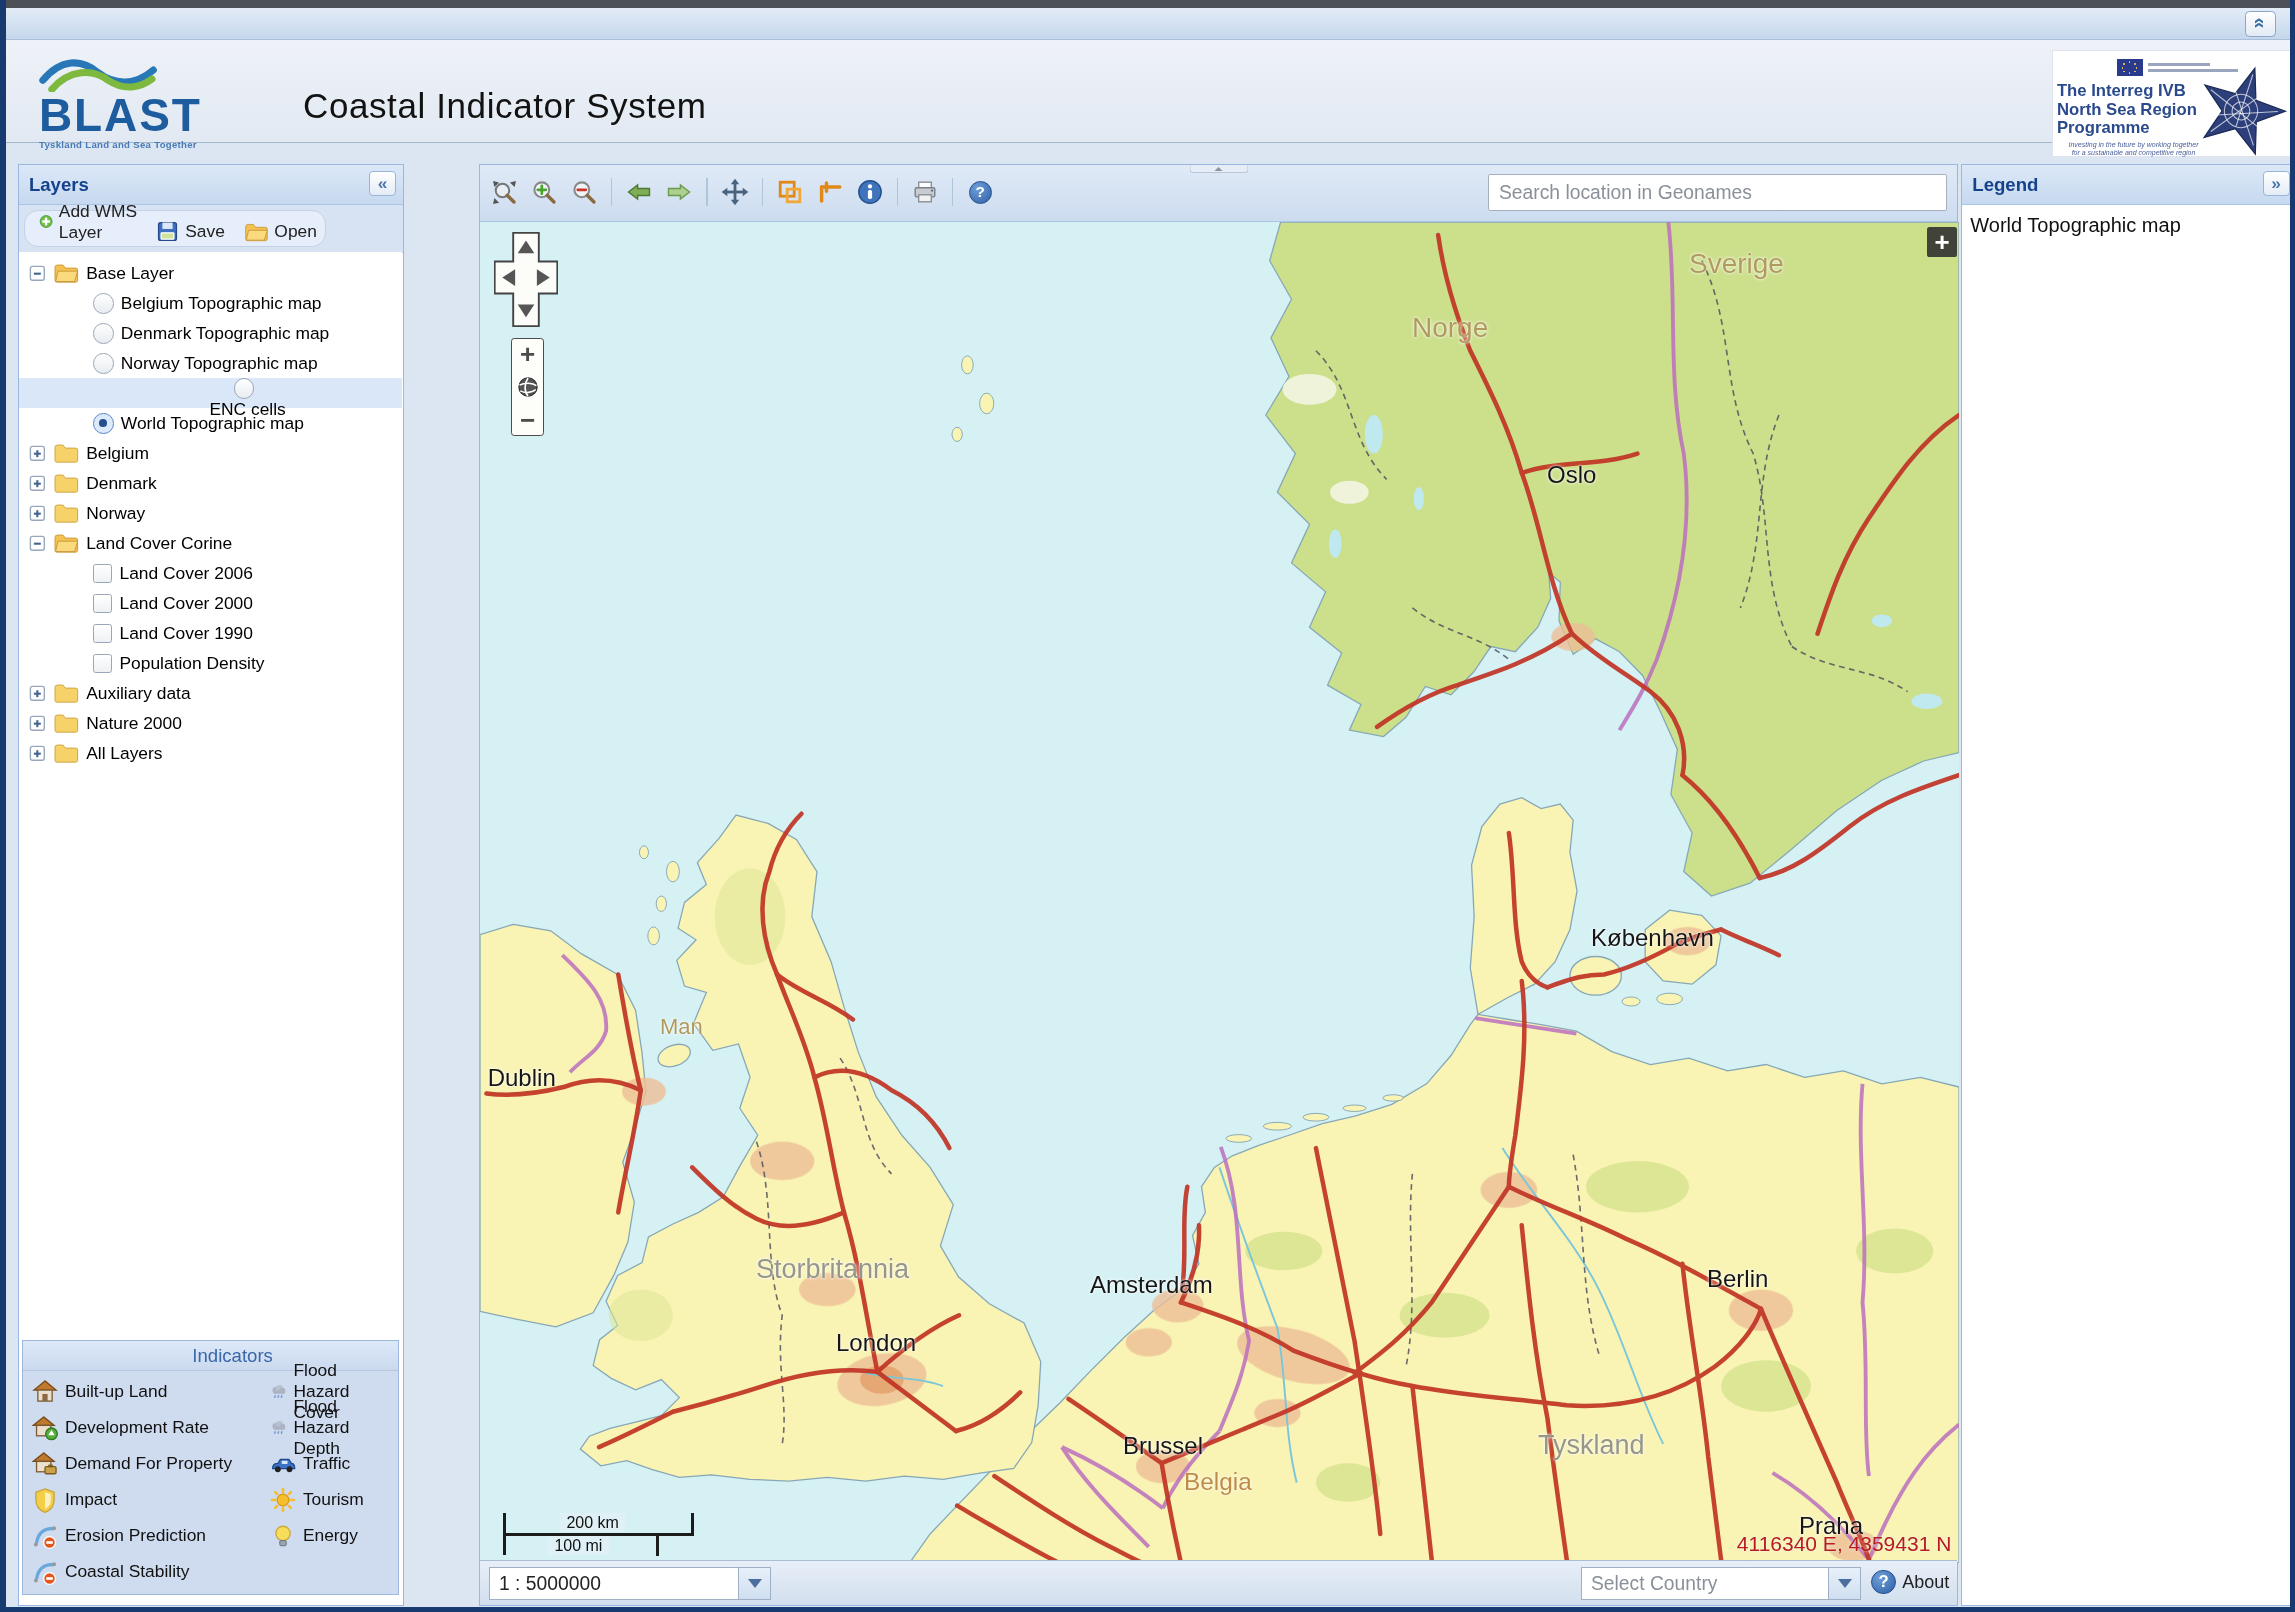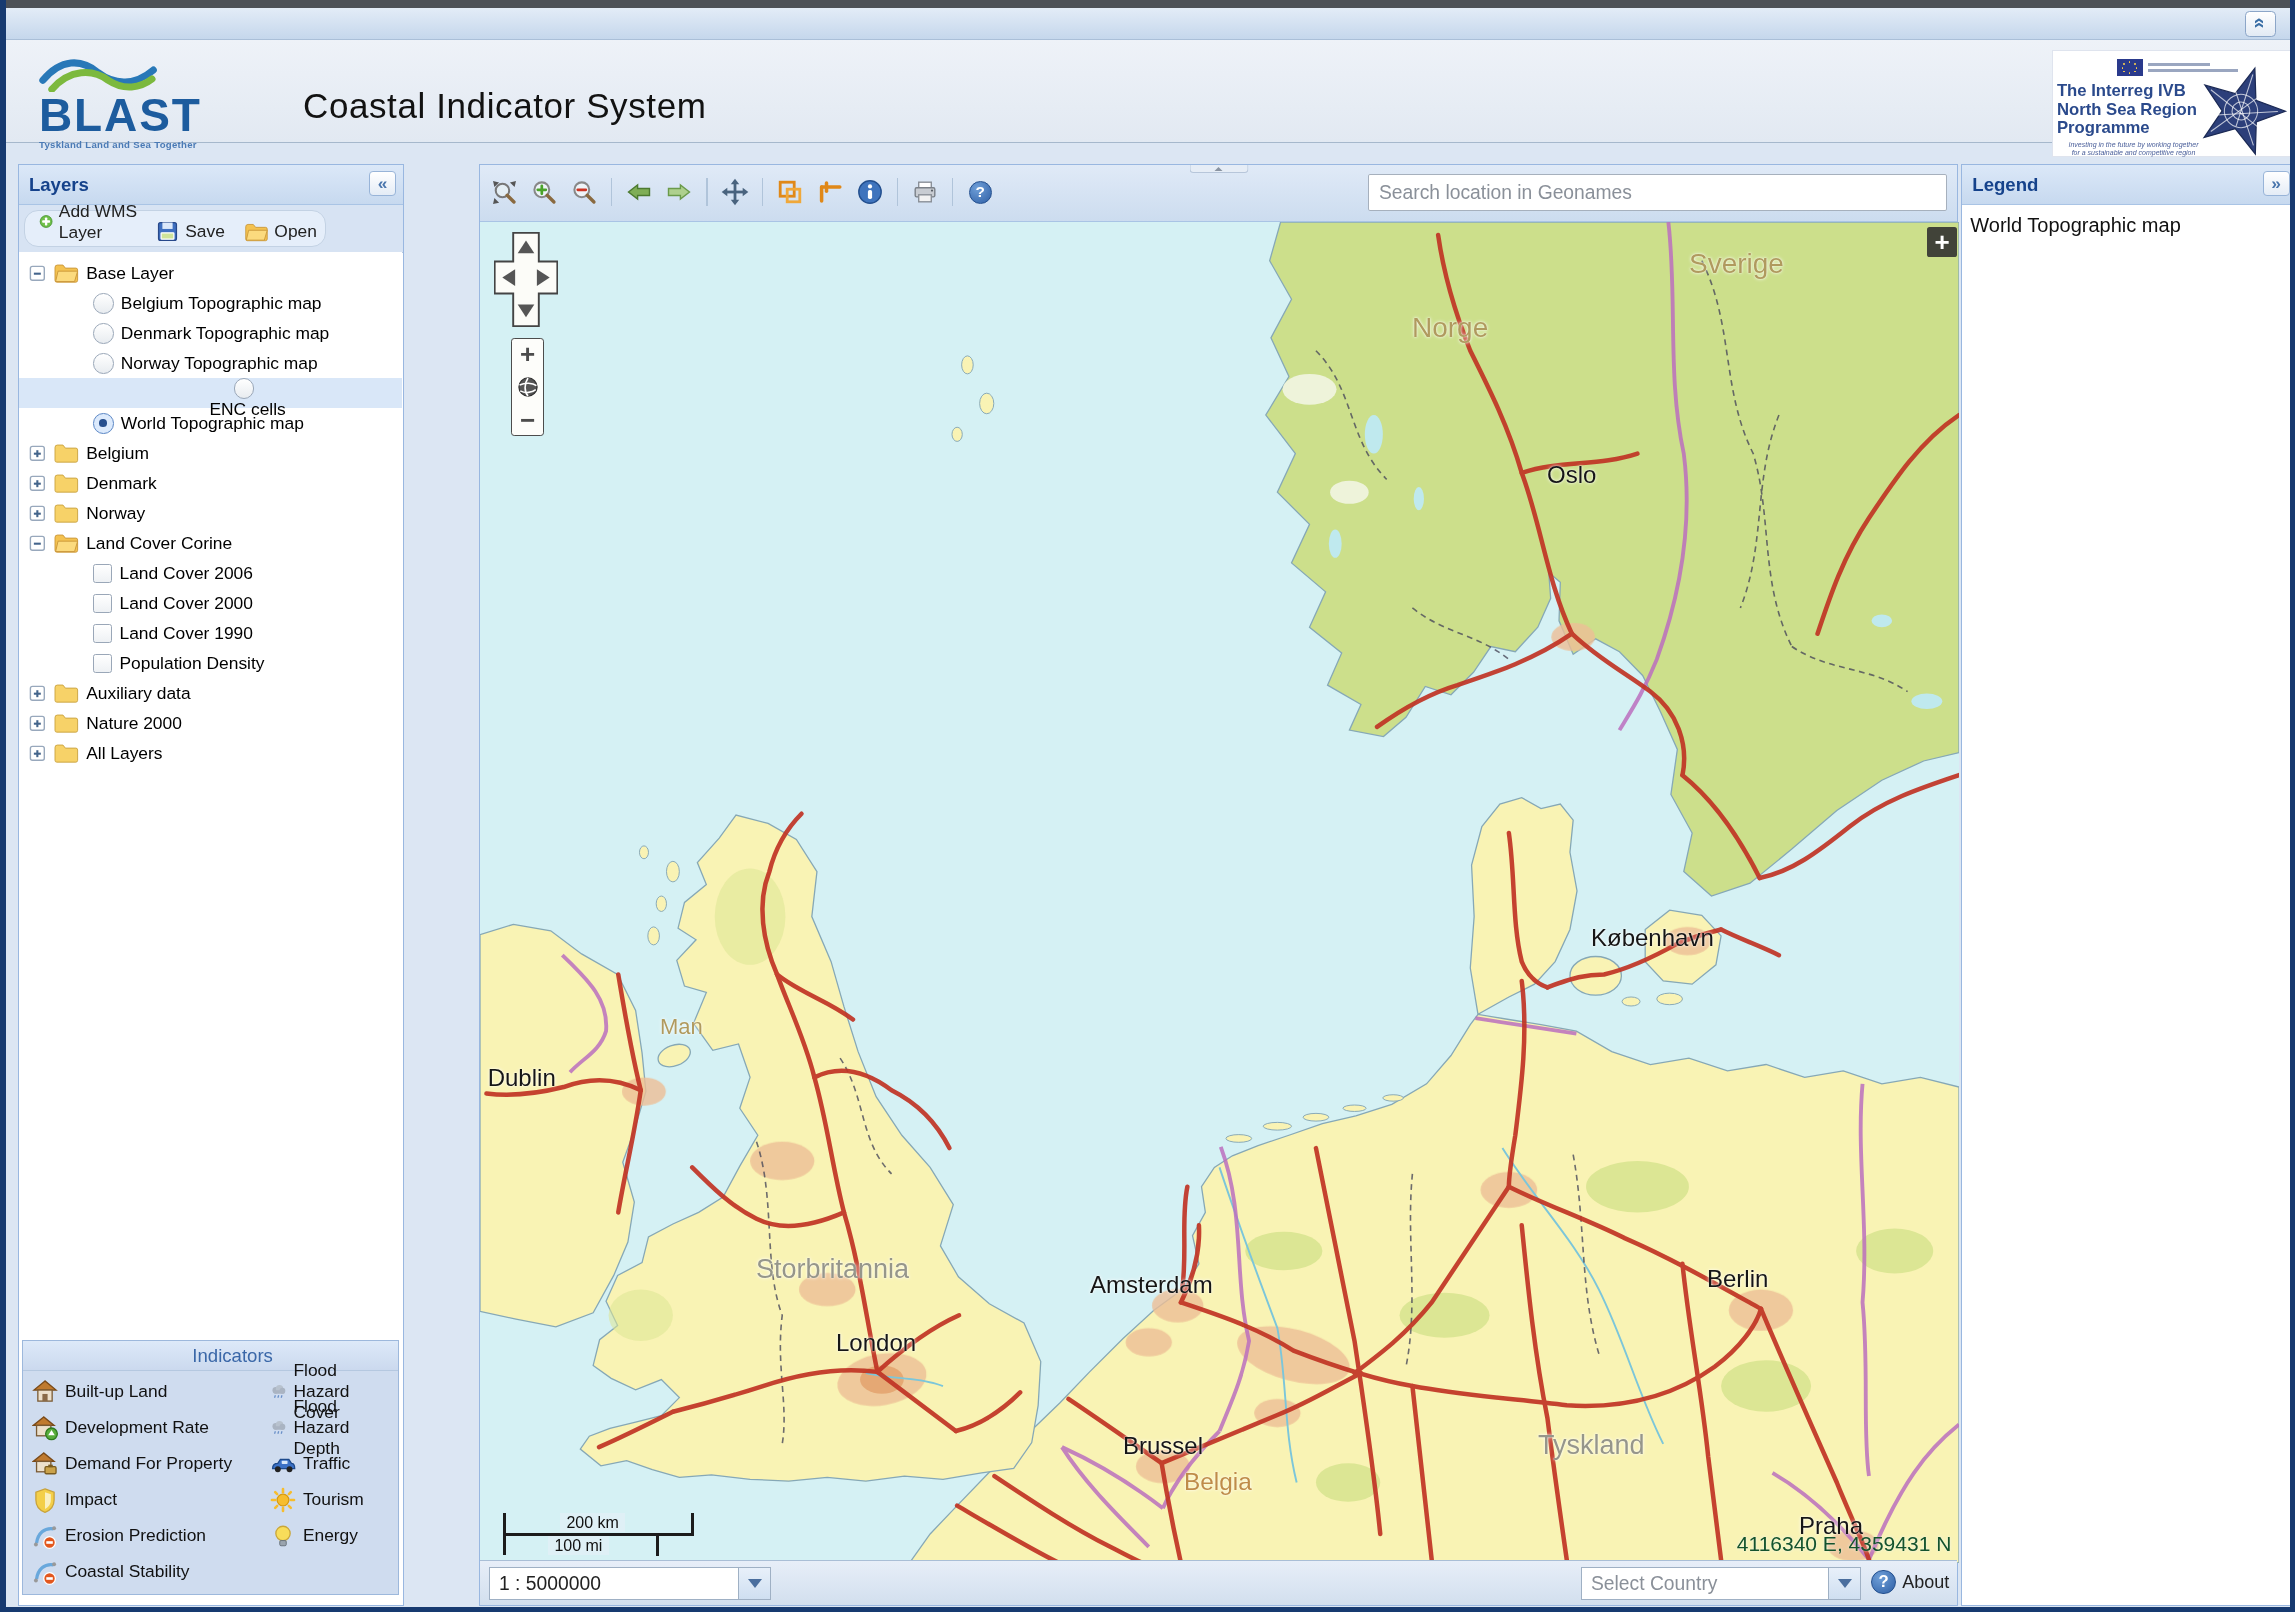--- a/index.html
+++ b/index.html
@@ -63,21 +63,21 @@
   .icol.l{left:9px;width:238px;}
   .icol.r{left:247px;right:5.1px;}
   .irow{display:flex;align-items:center;height:36px;gap:6.4px;font-size:17.4px;color:#111;cursor:pointer;}
   
   .center{left:473px;top:164px;width:1479px;height:1442px;border:0.6px solid #99b7e0;background:#d5f1f4;position:absolute;}
   .mtoolbar{position:absolute;left:0;top:0;width:100%;height:57px;
             background:linear-gradient(#e0eaf7,#ccdcef);border-bottom:0.6px solid #a9c4e5;}
   .micons{position:absolute;left:6.4px;top:9px;display:flex;align-items:center;gap:3.9px;}
   .mbtn{width:36px;height:36px;border-radius:2.6px;display:flex;align-items:center;justify-content:center;cursor:pointer;}
   .msep{width:1.3px;height:28px;background:#b0c4da;margin:0 5.1px;}
-  .search{position:absolute;right:10.3px;top:9px;width:579px;height:37px;border:0.6px solid #a6b0bd;border-radius:1.9px;
+  .search{position:absolute;right:10.3px;top:9px;width:459px;height:37px;border:0.6px solid #a6b0bd;border-radius:1.9px;
           font-size:19.3px;color:#333;padding:0 10.3px;font-family:"Liberation Sans",sans-serif;background:#fff;}
   .search::placeholder{color:#8a9099;}
   .nhandle{position:absolute;left:50%;top:0;transform:translateX(-50%);width:59px;height:8.4px;
            background:#e6edf6;border:0.6px solid #b7c6da;border-top:none;border-radius:0 0 3.9px 3.9px;}
   .nhandle::after{content:"";position:absolute;left:24.4px;top:1.9px;border-left:4.5px solid transparent;
            border-right:4.5px solid transparent;border-bottom:4.5px solid #8a94a2;}
   .mapbox{position:absolute;left:0;top:57px;width:1479px;height:1341px;overflow:hidden;background:#d5f1f4;}
   .mapbox svg.geo{position:absolute;left:0;top:0;}
   
   .panpad{position:absolute;left:14px;top:10.3px;}
@@ -85,21 +85,21 @@
            border-radius:3.2px;display:flex;flex-direction:column;align-items:center;justify-content:space-between;padding:2.6px 0;}
   .zoombar .zglyph{font-size:26px;font-weight:bold;color:#4c4c4c;line-height:24.4px;cursor:pointer;}
   .lsw{position:absolute;left:1447px;top:5.1px;width:30px;height:30px;background:rgba(45,45,45,.88);border-radius:2.6px;
        color:#fff;font-size:26px;font-weight:bold;display:flex;align-items:center;justify-content:center;cursor:pointer;}
   .maplabel{position:absolute;white-space:nowrap;text-shadow:0 0 3.9px rgba(255,255,255,.9),0 0 1.3px rgba(255,255,255,.9);}
   .ml-city{font-size:24px;color:#161616;}
   .ml-tan{font-size:28px;color:#b09a5e;}
   .ml-tan-s{font-size:22px;color:#b09a5e;}
   .ml-gray{font-size:27px;color:#96968a;}
   .ml-orange{font-size:24.4px;color:#bf8c48;}
-  .coords{position:absolute;right:7.7px;top:1310px;font-size:21px;color:#14532d;
+  .coords{position:absolute;right:7.7px;top:1310px;font-size:21px;color:#b91c1c;
           text-shadow:0 0 3.2px rgba(235,245,250,.9);}
   .scalebar{position:absolute;left:23px;top:1291px;width:194px;height:42px;font-size:16px;color:#111;}
   .scalebar i{position:absolute;background:#1c1c1c;}
   .sb-label{position:absolute;background:rgba(224,240,246,.85);padding:0 6.4px;line-height:19.3px;}
   
   .cbottom{position:absolute;left:0;bottom:0;width:100%;height:45px;
            background:linear-gradient(#e7eef8,#d2dfee);border-top:0.6px solid #a9bed6;}
   .combo{position:absolute;top:5.8px;height:33px;background:#fff;border:0.6px solid #9fb0c4;display:flex;}
   .combo .cval{flex:1;font-size:19.3px;line-height:32px;padding-left:9px;color:#222;white-space:nowrap;overflow:hidden;}
   .combo .cval.placeholder{color:#8a9099;}

